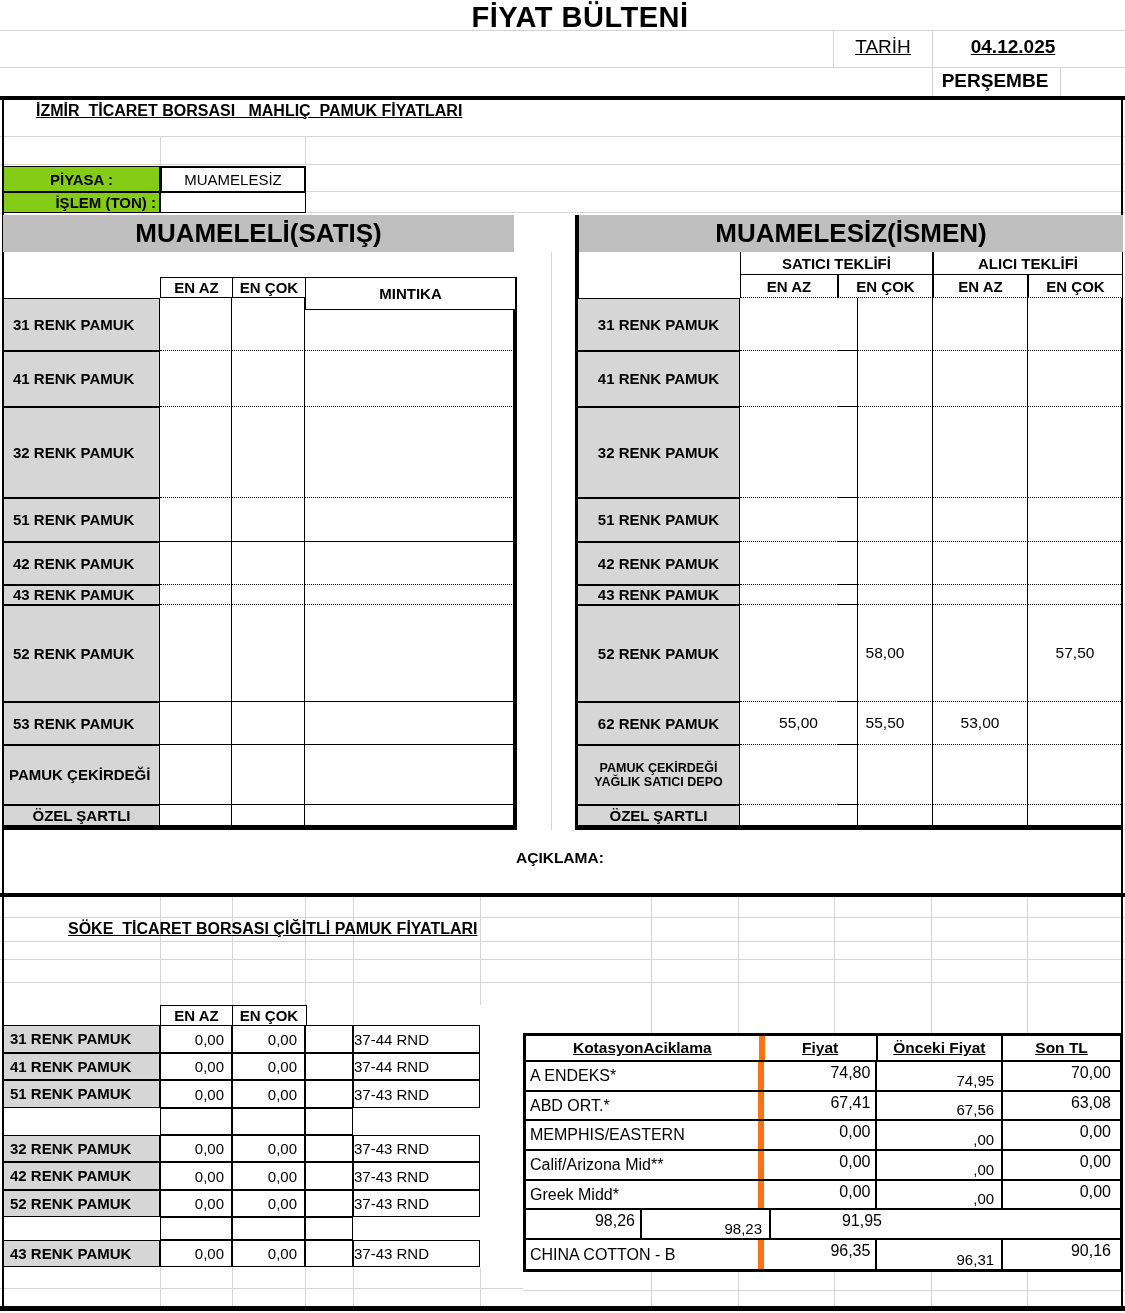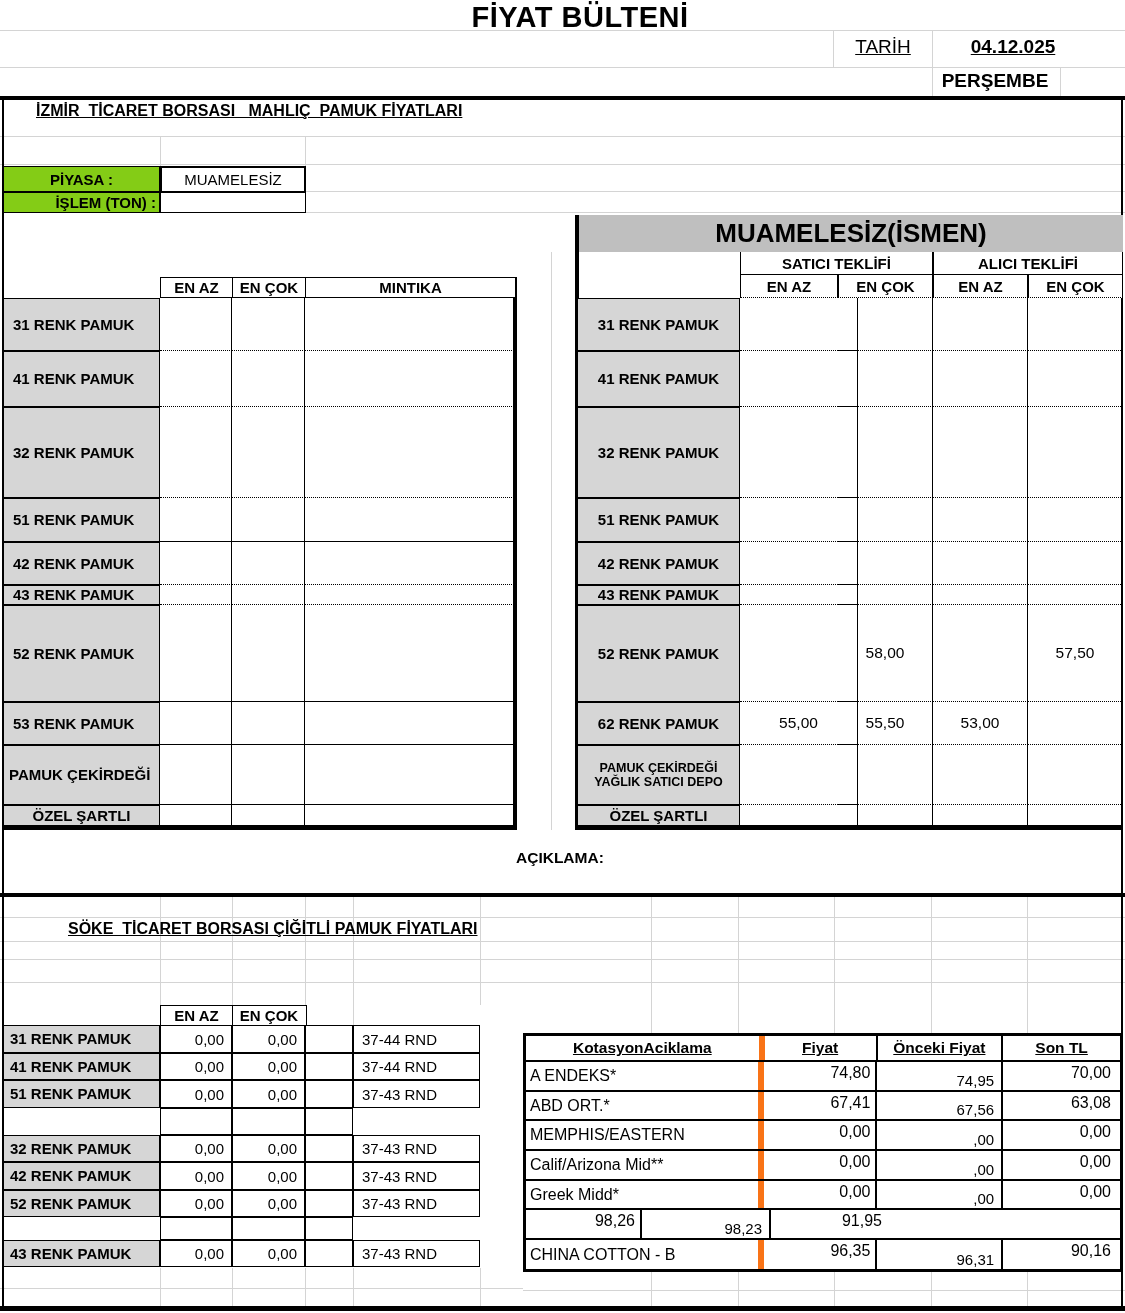--- a/index.html
+++ b/index.html
@@ -53,21 +53,21 @@
   .small-lbl{font-size:12.5px;line-height:14px;}
   .center-lbl{justify-content:center;padding-left:0!important;text-align:center;}
   .aciklama{position:absolute;left:516px;top:849px;font-size:15.5px;font-weight:bold;}
   
   .sk-row{left:3px;width:520px;}
   .sk-row .cell{border:1.4px solid #000;}
   .sk-row .lbl{left:0;width:157px;padding-left:6px;border:1.6px solid #000;}
   .sk-row .c1{left:157px;width:72px;justify-content:flex-end;padding-right:7px;font-size:15px;}
   .sk-row .c2{left:229px;width:73px;justify-content:flex-end;padding-right:7px;font-size:15px;}
   .sk-row .c3{left:302px;width:48px;}
-  .sk-row .c4{left:350px;width:127px;padding-left:8px;font-size:15px;}
+  .sk-row .c4{left:350px;width:127px;font-size:15px;}
   
   .qtable{position:absolute;left:523px;top:1033px;width:600px;border:3px solid #000;box-sizing:border-box;background:#fff;}
   .qrow{display:flex;box-sizing:border-box;border-bottom:2px solid #000;}
   .qrow:last-child{border-bottom:none;}
   .qrow .qc{box-sizing:border-box;display:flex;}
   .qc.n{width:245px;border-right:6px solid #f97316;align-items:center;padding-left:4px;font-size:16px;text-align:right;}
   .qc.f{width:116px;border-right:2px solid #000;align-items:flex-start;justify-content:flex-end;padding:2px 5px 0 0;font-size:16px;}
   .qc.o{width:129px;border-right:2px solid #000;align-items:flex-end;justify-content:flex-end;padding:0 7px 1px 0;font-size:15px;}
   .qc.s{width:120px;align-items:flex-start;justify-content:flex-end;padding:2px 9px 0 0;font-size:16px;}
   .qhead .qc{align-items:center;justify-content:center;font-weight:bold;font-size:15.5px;padding:0;}
@@ -137,25 +137,26 @@
       <span>PİYASA :</span>
     </div>
   <div class="pcell white" style="left:160px;top:166px;width:146px;height:27px;justify-content:center">
       <span>MUAMELESİZ</span>
     </div>
   <div class="pcell gray" style="left:3px;top:192px;width:157px;height:21px;justify-content:flex-end;padding-right:3px">
       <span>İŞLEM (TON) :</span>
     </div>
   <div class="pcell white" style="left:160px;top:192px;width:146px;height:21px;border-width:1.5px"></div>
 
+  <div class="banner" style="left:3px;width:511px">MUAMELELİ(SATIŞ)</div>
   <div class="banner" style="left:579px;width:544px">MUAMELESİZ(İSMEN)</div>
 
   <div class="hcell" style="left:160px;top:277px;width:73px;height:21px">EN AZ</div>
   <div class="hcell" style="left:231.5px;top:277px;width:75px;height:21px">EN ÇOK</div>
-  <div class="hcell" style="left:305px;top:277px;width:211px;height:21px">MINTIKA</div>
+  <div class="hcell" style="left:305px;top:277px;width:211px;height:33px">MINTIKA</div>
 
   <div class="trow lt-row dot" style="top:298px;height:53px">
     <div class="cell lbl">31 RENK PAMUK</div>
     <div class="cell c1 val"></div>
       <div class="cell c2 val"></div>
       <div class="cell c3 val"></div>
   </div>
   <div class="trow lt-row dot" style="top:351px;height:56px">
     <div class="cell lbl">41 RENK PAMUK</div>
     <div class="cell c1 val"></div>

